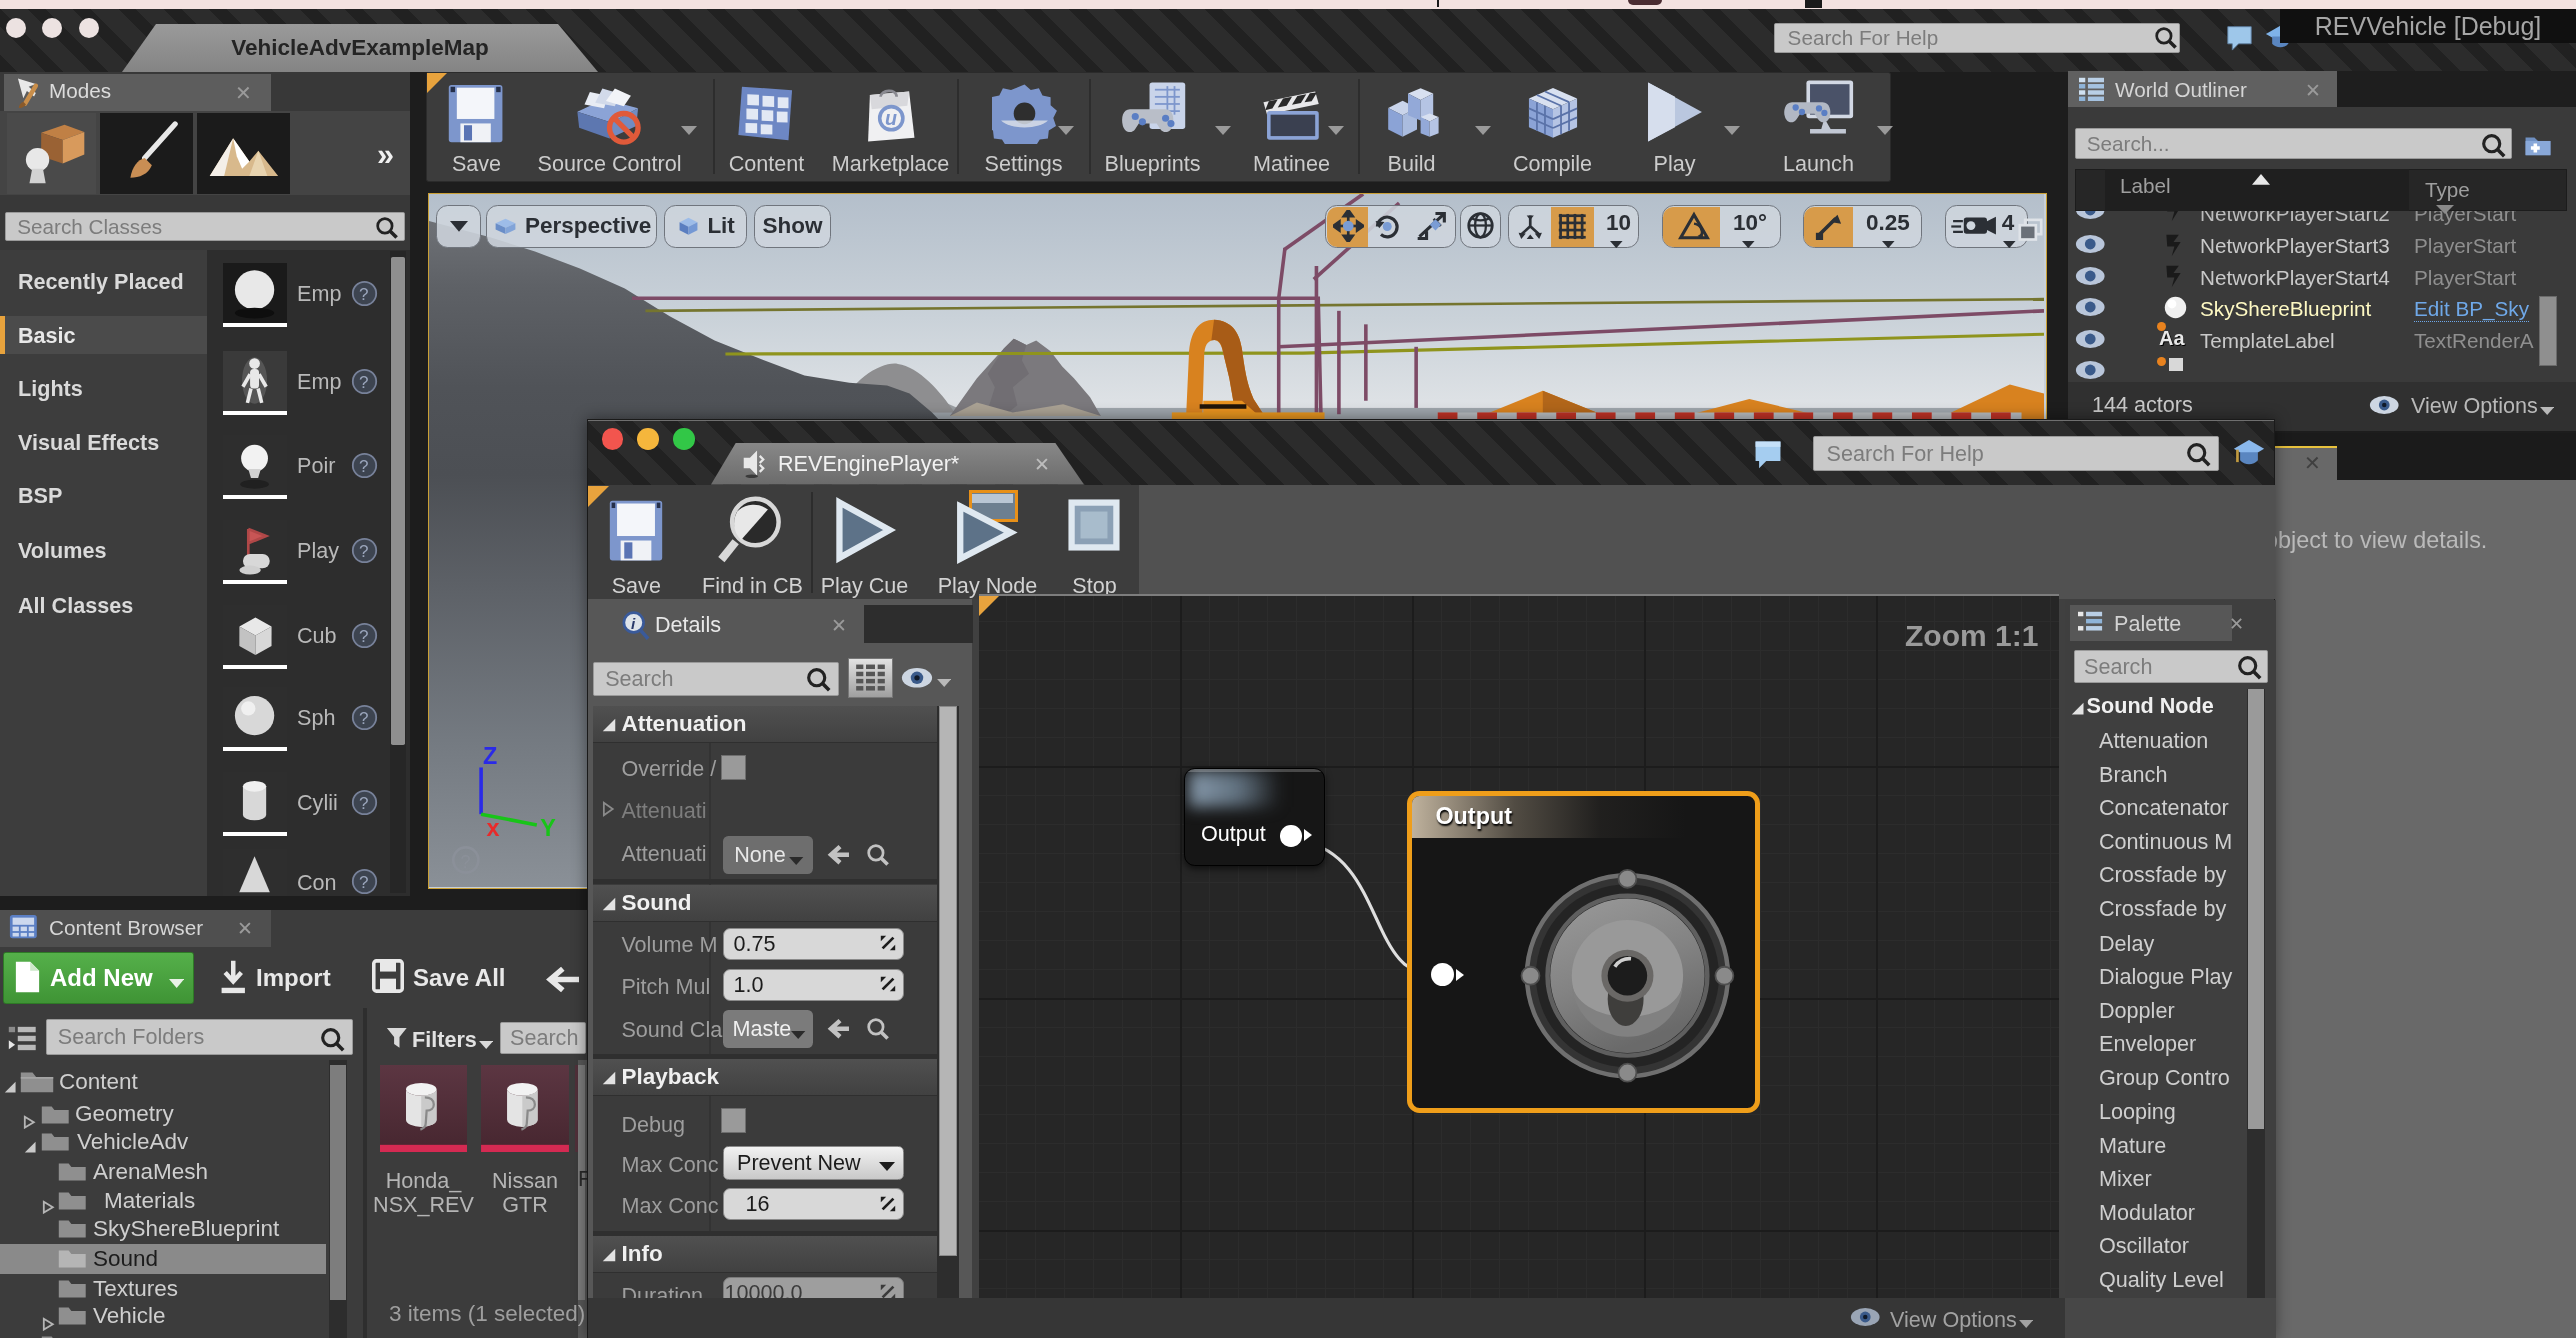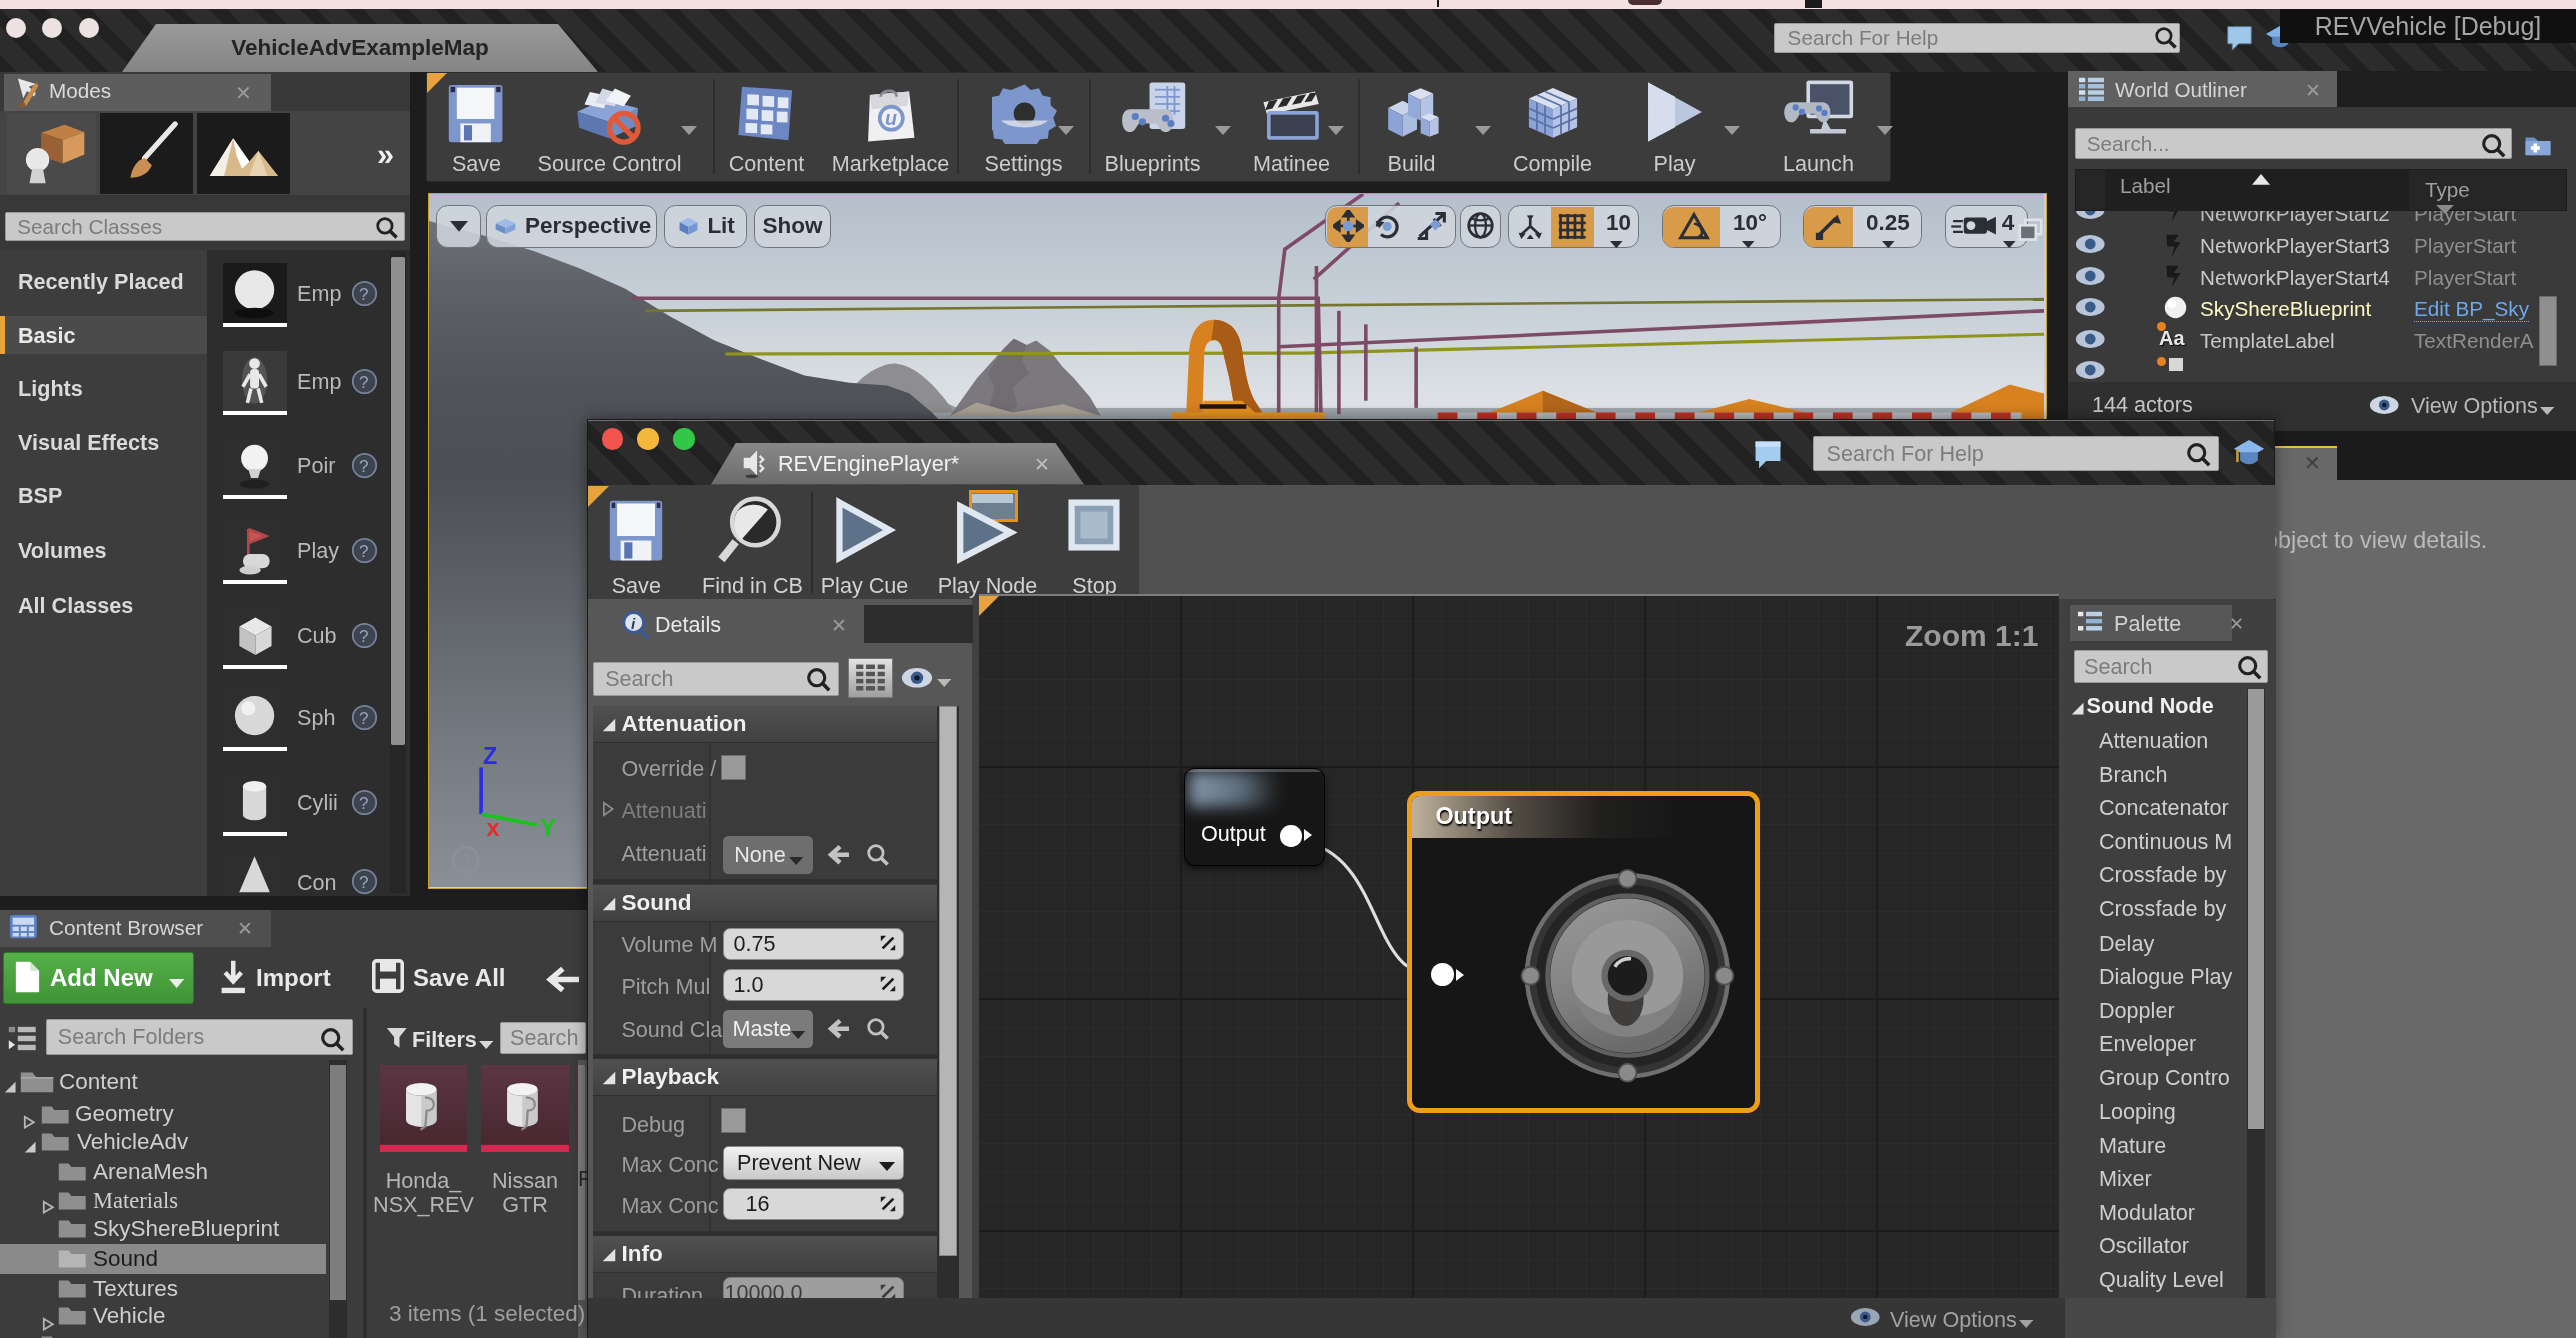--- a/index.html
+++ b/index.html
@@ -773,21 +773,21 @@
         <path d="M2 5 h11 l3 4 h16 v15 h-30 z" fill="#8f8f8f"></path>
       </svg></div>
   <div class="abs" style="left:93px;top:99px;">ArenaMesh</div>
 
   <div class="abs" style="left:42px;top:134px;"><svg width="12.6" height="14.4" viewBox="0 0 14 16">
         <path d="M2 2 L12 8 L2 14 Z" fill="none" stroke="#b5b5b5" stroke-width="2"></path>
       </svg></div>
   <div class="abs" style="left:57px;top:128px;"><svg width="30.5" height="23.4" viewBox="0 0 34 26">
         <path d="M2 5 h11 l3 4 h16 v15 h-30 z" fill="#8f8f8f"></path>
       </svg></div>
-  <div class="abs" style="left:93px;top:128px;font-family:Liberation Serif, serif;">Materials</div>
+  <div class="abs" style="left:104px;top:128px;">Materials</div>
 
   <div class="abs" style="left:57px;top:156px;"><svg width="30.5" height="23.4" viewBox="0 0 34 26">
         <path d="M2 5 h11 l3 4 h16 v15 h-30 z" fill="#8f8f8f"></path>
       </svg></div>
   <div class="abs" style="left:93px;top:156px;">SkyShereBlueprint</div>
 
   <div class="abs" style="left:57px;top:186px;"><svg width="30.5" height="23.4" viewBox="0 0 34 26">
         <path d="M2 5 h11 l3 4 h16 v15 h-30 z" fill="#b5b5b5"></path>
       </svg></div>
   <div class="abs" style="left:93px;top:186px;color:#1c1c1c;">Sound</div>

